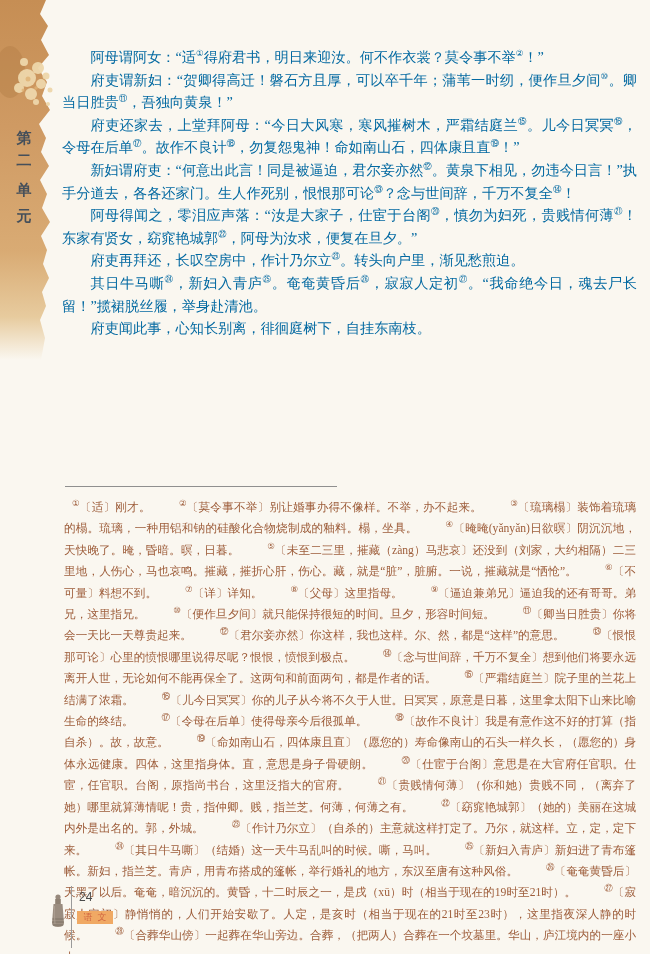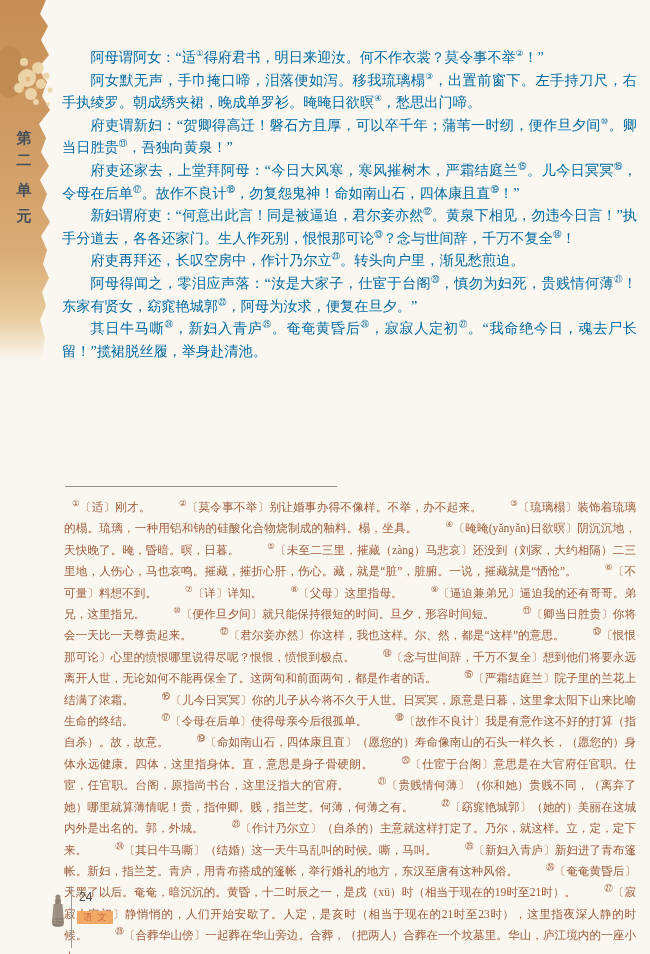--- a/index.html
+++ b/index.html
@@ -81,27 +81,27 @@
       <circle cx="28" cy="79" r="2.5"></circle>
       <circle cx="36" cy="88" r="1.8"></circle>
       <circle cx="23" cy="90" r="1.5"></circle>
     </g>
   </svg>
   <div class="unit-label">第二单元</div>
 </div>
 
 <div class="poem">
     <p class="para">阿母谓阿女：“适<sup>①</sup>得府君书，明日来迎汝。何不作衣裳？莫令事不举<sup>②</sup>！”</p>
-    <p class="para">阿女默无声，手巾掩口啼，泪落便如泻。移我琉璃榻<sup>③</sup>，出置前窗下。左手持刀尺，右手执绫罗。朝成绣夹裙，晚成单罗衫。晻晻日欲暝<sup>④</sup>，愁思出门啼。</p>
     <p class="para">府吏谓新妇：“贺卿得高迁！磐石方且厚，可以卒千年；蒲苇一时纫，便作旦夕间<sup>⑩</sup>。卿当日胜贵<sup>⑪</sup>，吾独向黄泉！”</p>
     <p class="para">府吏还家去，上堂拜阿母：“今日大风寒，寒风摧树木，严霜结庭兰<sup>⑮</sup>。儿今日冥冥<sup>⑯</sup>，令母在后单<sup>⑰</sup>。故作不良计<sup>⑱</sup>，勿复怨鬼神！命如南山石，四体康且直<sup>⑲</sup>！”</p>
     <p class="para">新妇谓府吏：“何意出此言！同是被逼迫，君尔妾亦然<sup>⑫</sup>。黄泉下相见，勿违今日言！”执手分道去，各各还家门。生人作死别，恨恨那可论<sup>⑬</sup>？念与世间辞，千万不复全<sup>⑭</sup>！</p>
+    <p class="para">阿母得闻之，零泪应声落：“汝是大家子，仕宦于台阁<sup>⑳</sup>，慎勿为妇死，贵贱情何薄<sup>㉑</sup>！东家有贤女，窈窕艳城郭<sup>㉒</sup>，阿母为汝求，便复在旦夕。”</p>
     <p class="para">府吏再拜还，长叹空房中，作计乃尔立<sup>㉓</sup>。转头向户里，渐见愁煎迫。</p>
-    <p class="para">阿母得闻之，零泪应声落：“汝是大家子，仕宦于台阁<sup>⑳</sup>，慎勿为妇死，贵贱情何薄<sup>㉑</sup>！东家有贤女，窈窕艳城郭<sup>㉒</sup>，阿母为汝求，便复在旦夕。”</p>
     <p class="para">其日牛马嘶<sup>㉔</sup>，新妇入青庐<sup>㉕</sup>。奄奄黄昏后<sup>㉖</sup>，寂寂人定初<sup>㉗</sup>。“我命绝今日，魂去尸长留！”揽裙脱丝履，举身赴清池。</p>
+    <p class="para">府吏闻此事，心知长别离，徘徊庭树下，自挂东南枝。</p>
   </div>
 
 <div class="annotations">
   <div class="note-divider"></div>
   <div class="notes-flow"><span class="note"><sup>①</sup>〔适〕刚才。</span> <span class="note"><sup>②</sup>〔莫令事不举〕别让婚事办得不像样。不举，办不起来。</span> <span class="note"><sup>③</sup>〔琉璃榻〕装饰着琉璃的榻。琉璃，一种用铝和钠的硅酸化合物烧制成的釉料。榻，坐具。</span> <span class="note"><sup>④</sup>〔晻晻(yǎnyǎn)日欲暝〕阴沉沉地，天快晚了。晻，昏暗。暝，日暮。</span> <span class="note"><sup>⑤</sup>〔未至二三里，摧藏（zàng）马悲哀〕还没到（刘家，大约相隔）二三里地，人伤心，马也哀鸣。摧藏，摧折心肝，伤心。藏，就是“脏”，脏腑。一说，摧藏就是“恓怆”。</span> <span class="note"><sup>⑥</sup>〔不可量〕料想不到。</span> <span class="note"><sup>⑦</sup>〔详〕详知。</span> <span class="note"><sup>⑧</sup>〔父母〕这里指母。</span> <span class="note"><sup>⑨</sup>〔逼迫兼弟兄〕逼迫我的还有哥哥。弟兄，这里指兄。</span> <span class="note"><sup>⑩</sup>〔便作旦夕间〕就只能保持很短的时间。旦夕，形容时间短。</span> <span class="note"><sup>⑪</sup>〔卿当日胜贵〕你将会一天比一天尊贵起来。</span> <span class="note"><sup>⑫</sup>〔君尔妾亦然〕你这样，我也这样。尔、然，都是“这样”的意思。</span> <span class="note"><sup>⑬</sup>〔恨恨那可论〕心里的愤恨哪里说得尽呢？恨恨，愤恨到极点。</span> <span class="note"><sup>⑭</sup>〔念与世间辞，千万不复全〕想到他们将要永远离开人世，无论如何不能再保全了。这两句和前面两句，都是作者的话。</span> <span class="note"><sup>⑮</sup>〔严霜结庭兰〕院子里的兰花上结满了浓霜。</span> <span class="note"><sup>⑯</sup>〔儿今日冥冥〕你的儿子从今将不久于人世。日冥冥，原意是日暮，这里拿太阳下山来比喻生命的终结。</span> <span class="note"><sup>⑰</sup>〔令母在后单〕使得母亲今后很孤单。</span> <span class="note"><sup>⑱</sup>〔故作不良计〕我是有意作这不好的打算（指自杀）。故，故意。</span> <span class="note"><sup>⑲</sup>〔命如南山石，四体康且直〕（愿您的）寿命像南山的石头一样久长，（愿您的）身体永远健康。四体，这里指身体。直，意思是身子骨硬朗。</span> <span class="note"><sup>⑳</sup>〔仕宦于台阁〕意思是在大官府任官职。仕宦，任官职。台阁，原指尚书台，这里泛指大的官府。</span> <span class="note"><sup>㉑</sup>〔贵贱情何薄〕（你和她）贵贱不同，（离弃了她）哪里就算薄情呢！贵，指仲卿。贱，指兰芝。何薄，何薄之有。</span> <span class="note"><sup>㉒</sup>〔窈窕艳城郭〕（她的）美丽在这城内外是出名的。郭，外城。</span> <span class="note"><sup>㉓</sup>〔作计乃尔立〕（自杀的）主意就这样打定了。乃尔，就这样。立，定，定下来。</span> <span class="note"><sup>㉔</sup>〔其日牛马嘶〕（结婚）这一天牛马乱叫的时候。嘶，马叫。</span> <span class="note"><sup>㉕</sup>〔新妇入青庐〕新妇进了青布篷帐。新妇，指兰芝。青庐，用青布搭成的篷帐，举行婚礼的地方，东汉至唐有这种风俗。</span> <span class="note"><sup>㉖</sup>〔奄奄黄昏后〕天黑了以后。奄奄，暗沉沉的。黄昏，十二时辰之一，是戌（xū）时（相当于现在的19时至21时）。</span> <span class="note"><sup>㉗</sup>〔寂寂人定初〕静悄悄的，人们开始安歇了。人定，是亥时（相当于现在的21时至23时），这里指夜深人静的时候。</span> <span class="note"><sup>㉘</sup>〔合葬华山傍〕一起葬在华山旁边。合葬，（把两人）合葬在一个坟墓里。华山，庐江境内的一座小山。</span> </div>
 </div>
 
 <svg class="vase" width="20" height="40" viewBox="0 0 20 40">
   <circle cx="10" cy="4" r="2.6" fill="#97897c"></circle>
   <rect x="7.2" y="6" width="5.6" height="5" fill="#8f8173"></rect>

